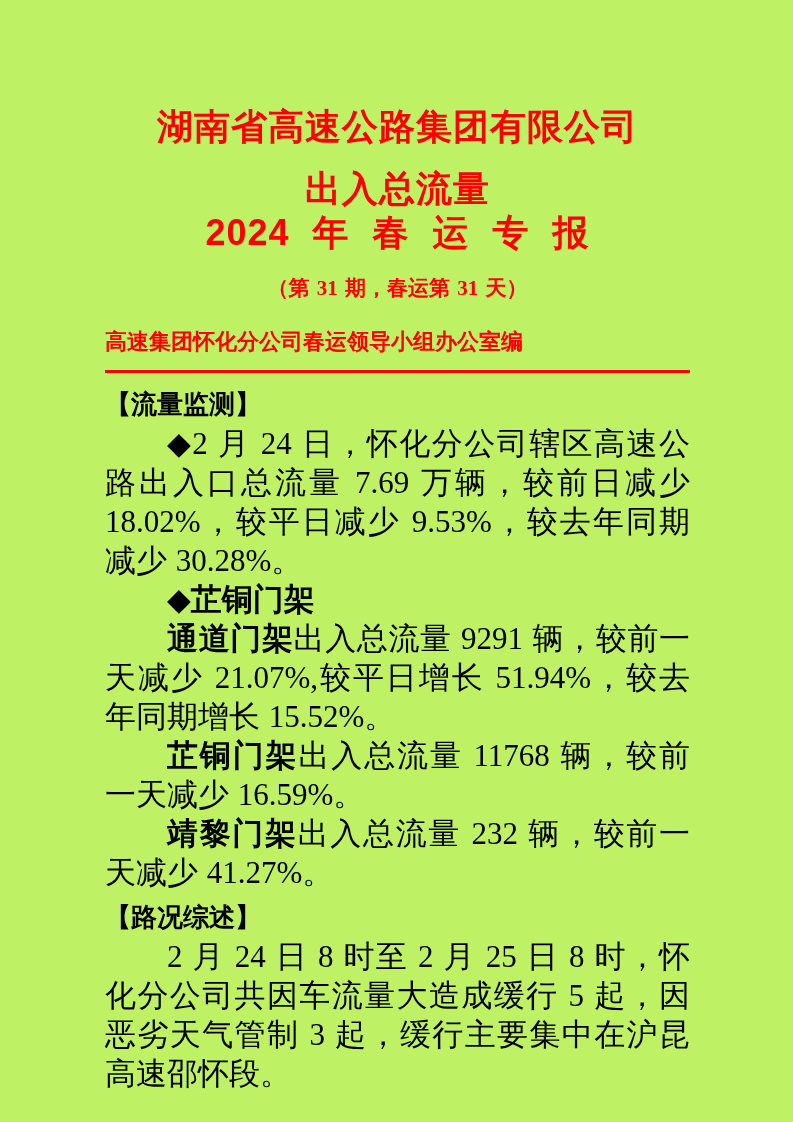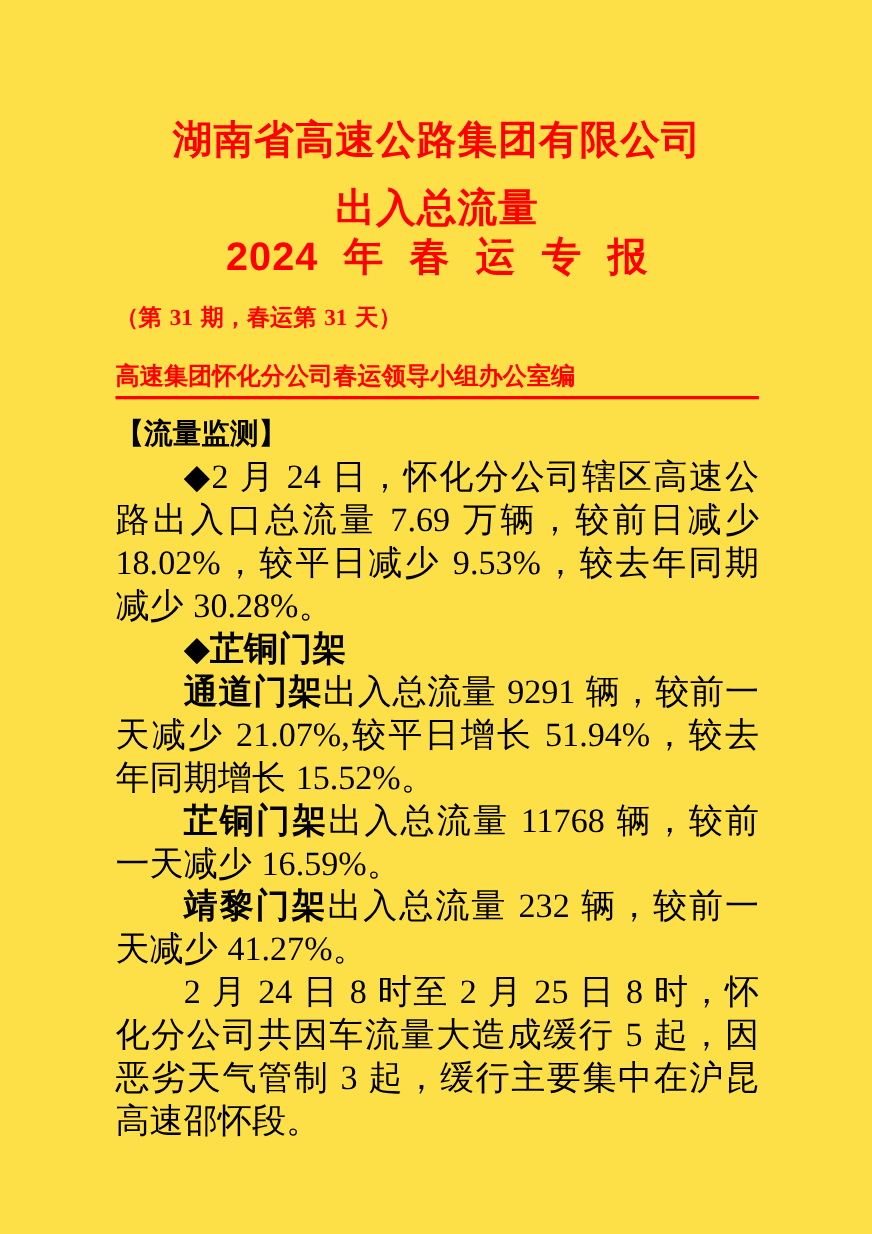--- a/index.html
+++ b/index.html
@@ -1,54 +1,54 @@
 <!DOCTYPE html>
 <html lang="zh"><head>
 <meta charset="utf-8">
 <style>
   html, body { margin: 0; padding: 0; background: #ffffff; }
   .page {
     position: relative;
     width: 793px;
     height: 1122px;
     margin: 0 auto;
-    background: #fde047;
+    background: #bef264;
     box-sizing: border-box;
     padding: 105px 103px 0 105px;
     color: #000;
     font-family: "Liberation Serif", "DejaVu Serif", serif;
     overflow: hidden;
   }
   .title {
     text-align: center;
     color: #fe0000;
     font-weight: bold;
     font-family: "Liberation Sans", "DejaVu Sans", sans-serif;
     font-size: 36px;
     line-height: 44px;
     letter-spacing: 1px;
   }
   .title--line2 { margin-top: 18px; }
   .title--line3 { word-spacing: 12px; }
   .subtitle {
     margin-top: 19px;
-    text-align: left;
+    text-align: center;
     color: #fe0000;
     font-weight: bold;
     font-size: 21px;
     line-height: 28px;
     word-spacing: 2px;
   }
   .masthead {
     margin-top: 25px;
     display: flex;
     justify-content: space-between;
     align-items: baseline;
     border-bottom: 3px solid #fe0000;
-    padding-bottom: 3px;
+    padding-bottom: 13px;
     font-size: 22px;
     line-height: 30px;
     font-weight: bold;
     white-space: nowrap;
   }
   .masthead__editor { color: #fe0000; }
   .masthead__date { color: #000; }
   .section-heading {
     margin: 0;
     font-family: "Liberation Sans", "DejaVu Sans", sans-serif;
@@ -95,16 +95,17 @@
 
     <p class="para"><span class="lead">通道门架</span><span>出入总流量 9291 辆，较前一天减少 21.07%,较平日增长 51.94%，较去年同期增长 15.52%。</span></p>
 
 
     <p class="para"><span class="lead">芷铜门架</span><span>出入总流量 11768 辆，较前一天减少 16.59%。</span></p>
 
     <p class="para"><span class="lead">靖黎门架</span><span>出入总流量 232 辆，较前一天减少 41.27%。</span></p>
   </section>
 
   <section>
+    <h2 class="section-heading section-heading--gap">【路况综述】</h2>
     <p class="para"><span>2 月 24 日 8 时至 2 月 25 日 8 时，怀化分公司共因车流量大造成缓行 5 起，因恶劣天气管制 3 起，缓行主要集中在沪昆高速邵怀段。</span></p>
   </section>
 
 </div>
 
 </body></html>

